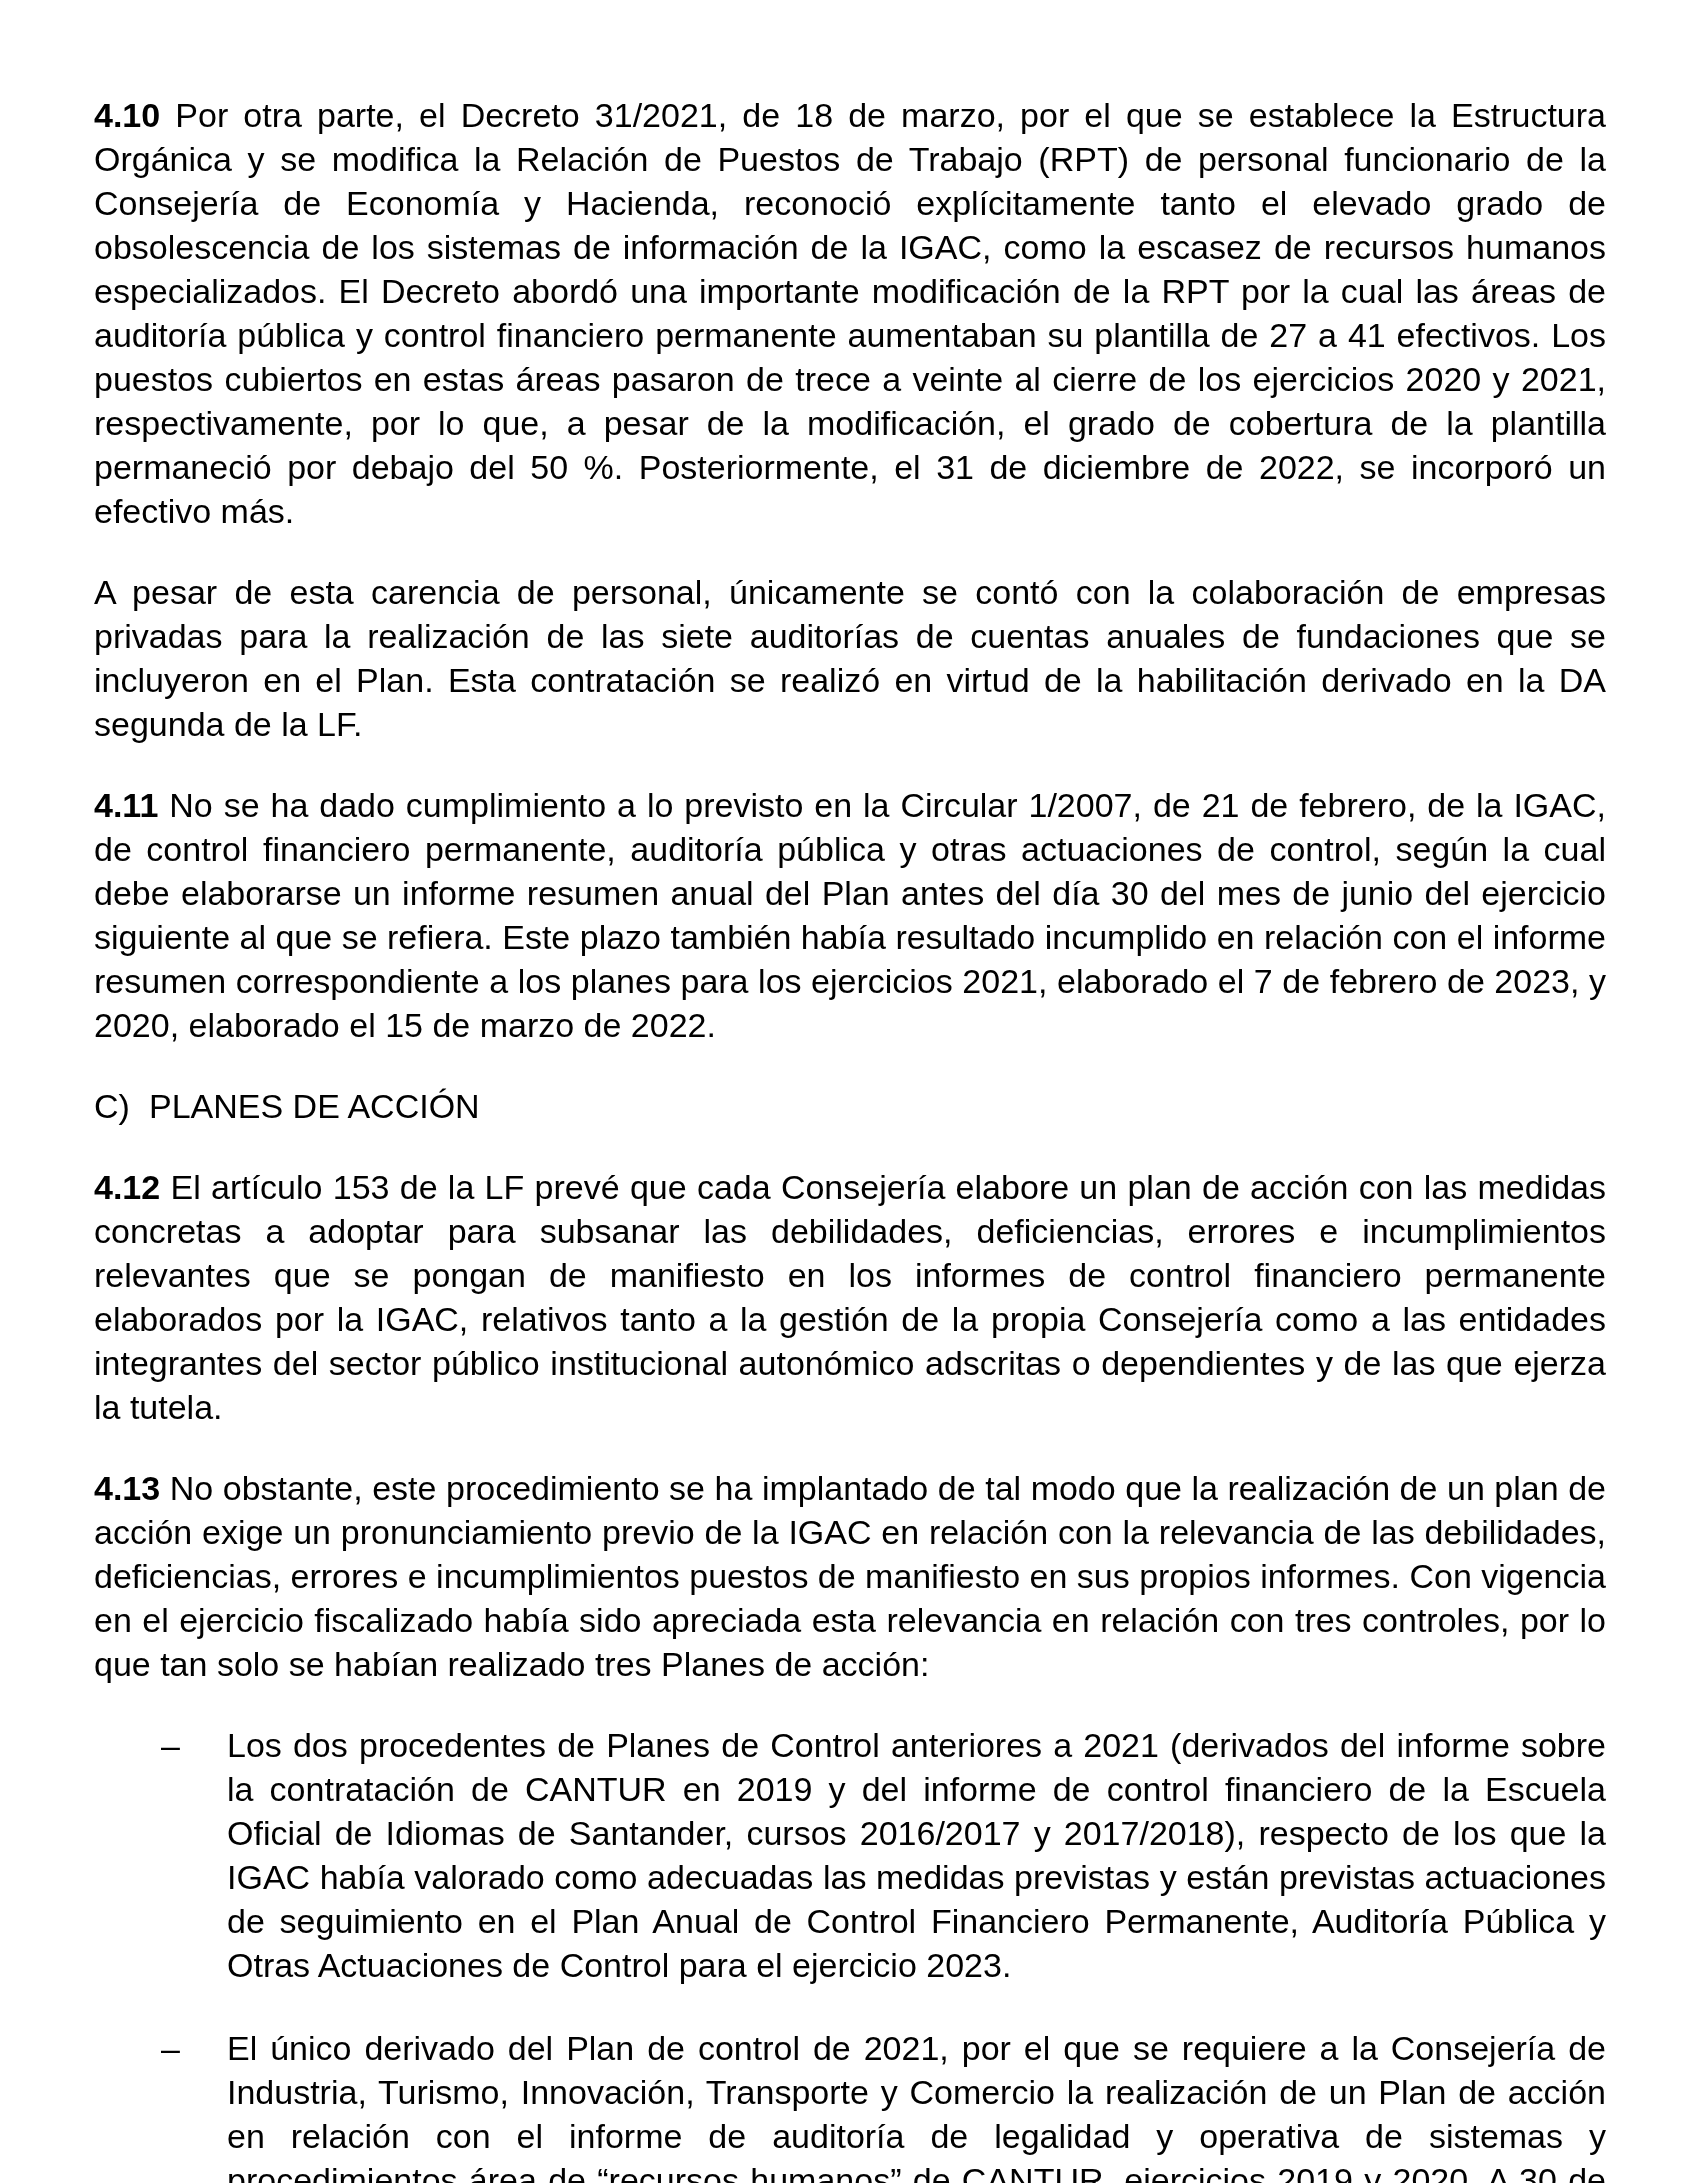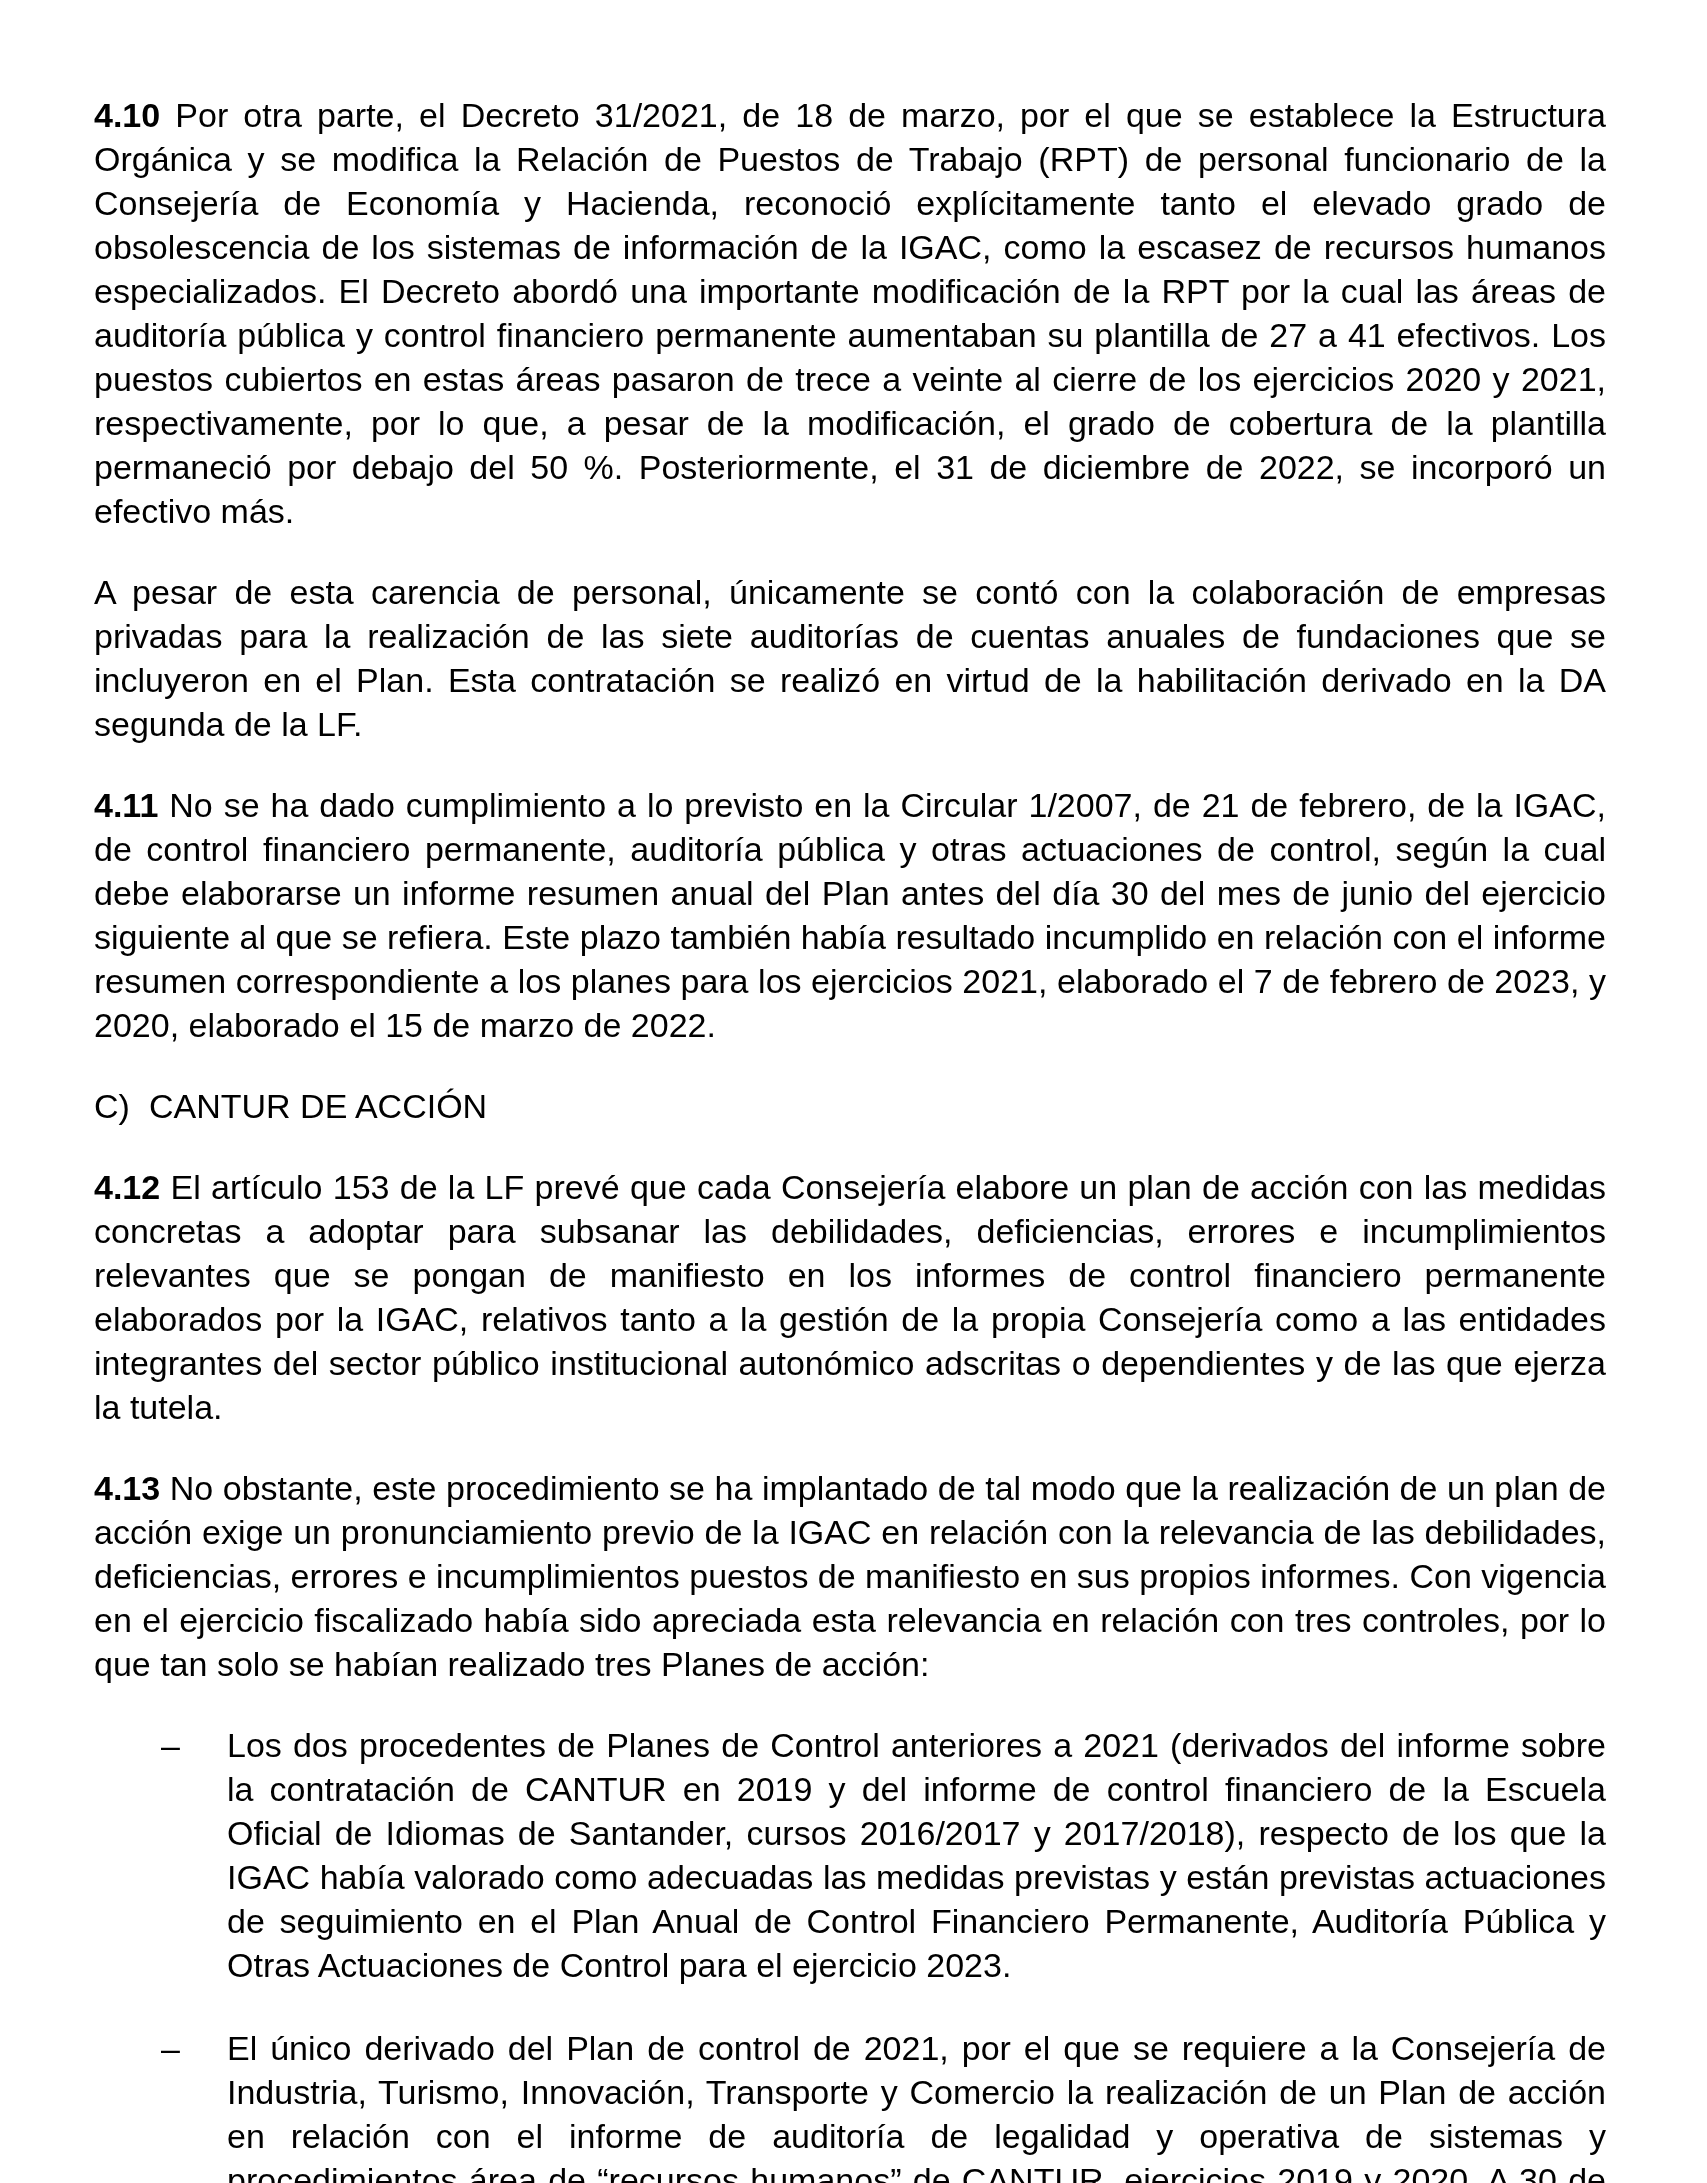--- a/index.html
+++ b/index.html
@@ -66,21 +66,21 @@
 <div class="page">
 
   <p class="para"><span class="num">4.10</span><span> Por otra parte, el Decreto 31/2021, de 18 de marzo, por el que se establece la Estructura Orgánica y se modifica la Relación de Puestos de Trabajo (RPT) de personal funcionario de la Consejería de Economía y Hacienda, reconoció explícitamente tanto el elevado grado de obsolescencia de los sistemas de información de la IGAC, como la escasez de recursos humanos especializados. El Decreto abordó una importante modificación de la RPT por la cual las áreas de auditoría pública y control financiero permanente aumentaban su plantilla de 27 a 41 efectivos. Los puestos cubiertos en estas áreas pasaron de trece a veinte al cierre de los ejercicios 2020 y 2021, respectivamente, por lo que, a pesar de la modificación, el grado de cobertura de la plantilla permaneció por debajo del 50 %. Posteriormente, el 31 de diciembre de 2022, se incorporó un efectivo más.</span></p>
 
   <p class="para"><span>A pesar de esta carencia de personal, únicamente se contó con la colaboración de empresas privadas para la realización de las siete auditorías de cuentas anuales de fundaciones que se incluyeron en el Plan. Esta contratación se realizó en virtud de la habilitación derivado en la DA segunda de la LF.</span></p>
 
   <p class="para"><span class="num">4.11</span><span> No se ha dado cumplimiento a lo previsto en la Circular 1/2007, de 21 de febrero, de la IGAC, de control financiero permanente, auditoría pública y otras actuaciones de control, según la cual debe elaborarse un informe resumen anual del Plan antes del día 30 del mes de junio del ejercicio siguiente al que se refiera. Este plazo también había resultado incumplido en relación con el informe resumen correspondiente a los planes para los ejercicios 2021, elaborado el 7 de febrero de 2023, y 2020, elaborado el 15 de marzo de 2022.</span></p>
 
   <div class="section-heading">
     <span class="letter">C)</span>
-    <span>CANTUR DE ACCIÓN</span>
+    <span>PLANES DE ACCIÓN</span>
   </div>
 
   <p class="para"><span class="num">4.12</span><span> El artículo 153 de la LF prevé que cada Consejería elabore un plan de acción con las medidas concretas a adoptar para subsanar las debilidades, deficiencias, errores e incumplimientos relevantes que se pongan de manifiesto en los informes de control financiero permanente elaborados por la IGAC, relativos tanto a la gestión de la propia Consejería como a las entidades integrantes del sector público institucional autonómico adscritas o dependientes y de las que ejerza la tutela.</span></p>
 
   <p class="para"><span class="num">4.13</span><span> No obstante, este procedimiento se ha implantado de tal modo que la realización de un plan de acción exige un pronunciamiento previo de la IGAC en relación con la relevancia de las debilidades, deficiencias, errores e incumplimientos puestos de manifiesto en sus propios informes. Con vigencia en el ejercicio fiscalizado había sido apreciada esta relevancia en relación con tres controles, por lo que tan solo se habían realizado tres Planes de acción:</span></p>
 
   <ul class="bullet-list">
     <li>
       <span class="dash">–</span>
       <span>Los dos procedentes de Planes de Control anteriores a 2021 (derivados del informe sobre la contratación de CANTUR en 2019 y del informe de control financiero de la Escuela Oficial de Idiomas de Santander, cursos 2016/2017 y 2017/2018), respecto de los que la IGAC había valorado como adecuadas las medidas previstas y están previstas actuaciones de seguimiento en el Plan Anual de Control Financiero Permanente, Auditoría Pública y Otras Actuaciones de Control para el ejercicio 2023.</span>

